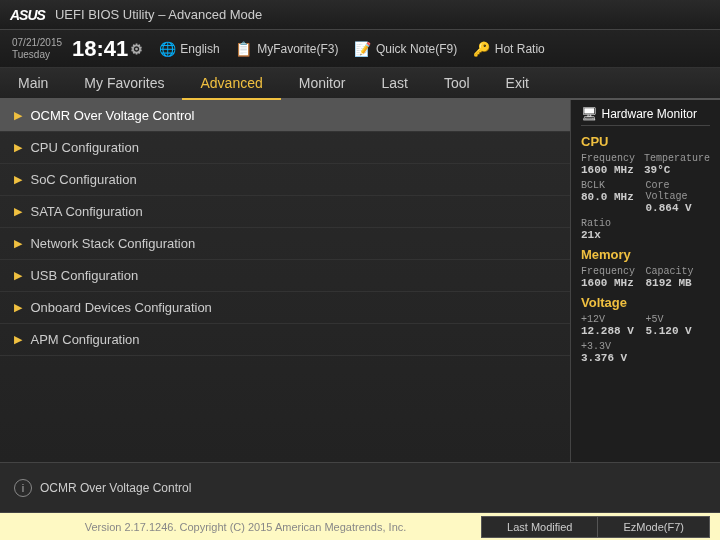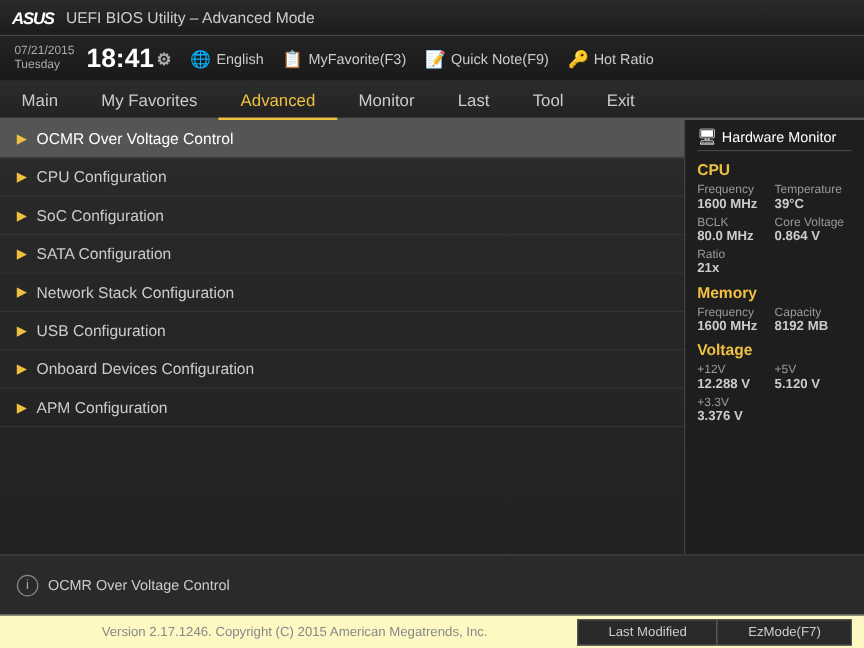--- a/index.html
+++ b/index.html
@@ -162,20 +162,21 @@
       font-size: 10px;
     }
     .hw-value {
       color: #ccc;
       font-size: 11px;
       font-weight: bold;
     }
     .hw-pair {
       display: flex;
       margin-bottom: 4px;
+      font-family: Liberation Mono, monospace;
     }
     .hw-item {
       flex: 1;
     }
 
     
     #status-bottom {
       background: #2a2a2a;
       height: 50px;
       display: flex;

